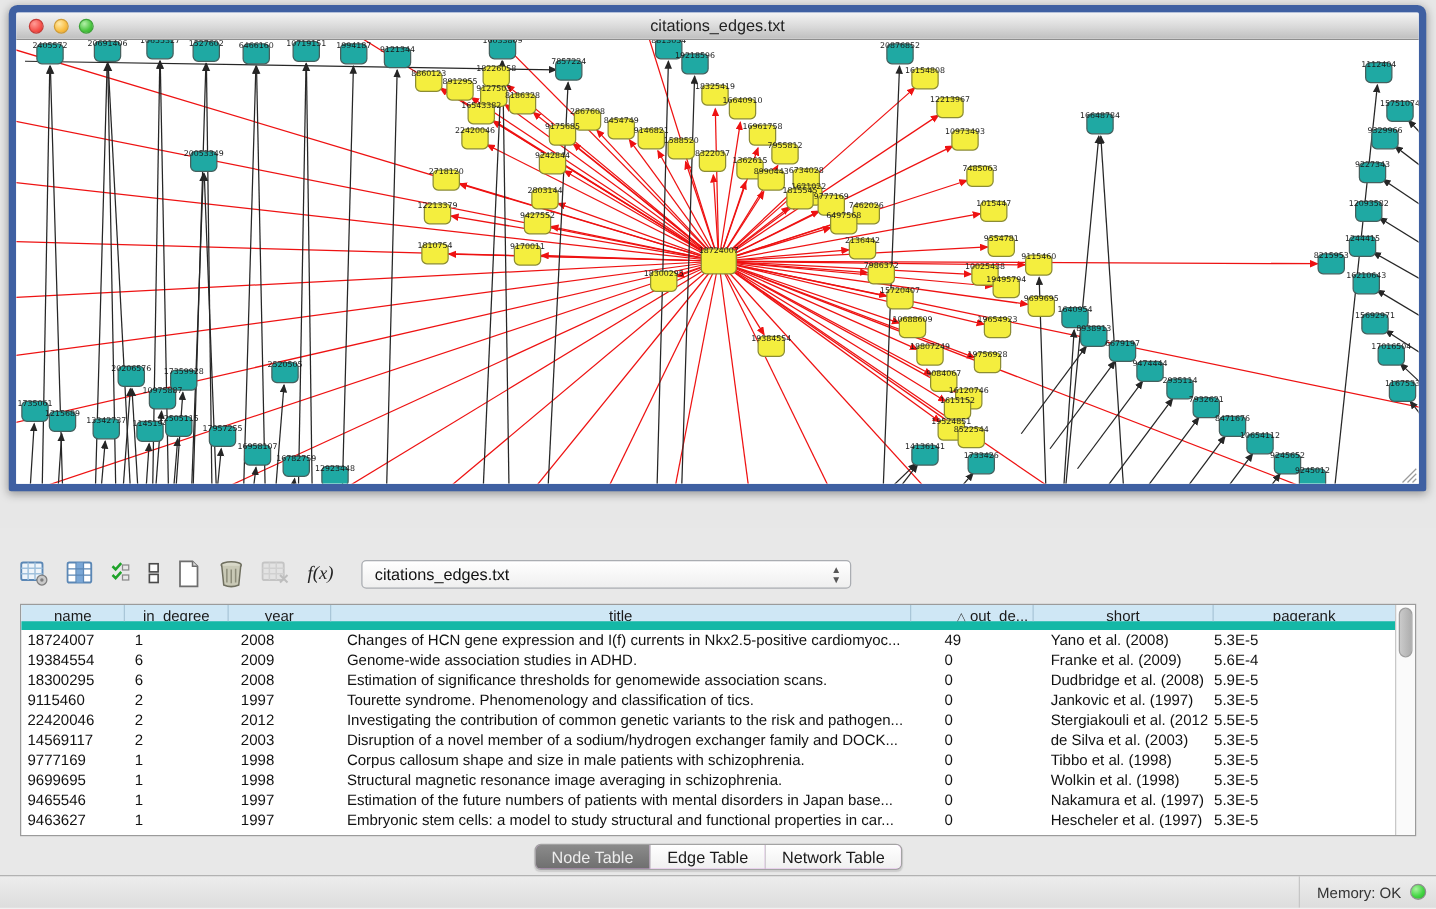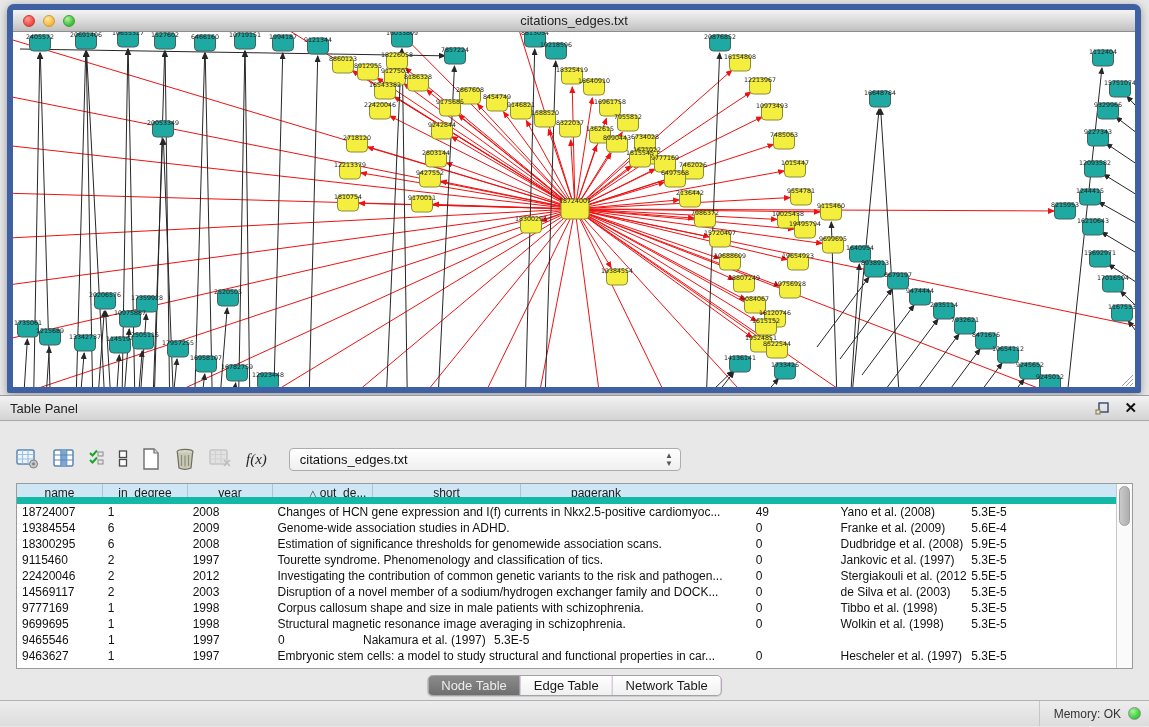--- a/index.html
+++ b/index.html
@@ -462,30 +462,20 @@
           </g>
         <g stroke="#9a9a9a" stroke-width="1">
           <line x1="1122" y1="385" x2="1133" y2="374"></line>
           <line x1="1126" y1="385" x2="1133" y2="378"></line>
           <line x1="1130" y1="385" x2="1133" y2="382"></line>
         </g>
       </svg>
     </div>
   </div>
 
-  <div id="panel-header">
-    <span class="ph-title">Table Panel</span>
-    <span class="ph-actions">
-      <svg width="15" height="15" viewBox="0 0 15 15">
-        <rect x="4" y="2" width="9" height="9" fill="none" stroke="#37456f" stroke-width="1.4"></rect>
-        <rect x="1" y="9" width="4" height="4" fill="#e8e4cf" stroke="#8c865f" stroke-width="1.2"></rect>
-      </svg>
-      <span class="close-x">✕</span>
-    </span>
-  </div>
 
   <div id="panel-body">
 
     <div id="toolbar">
       <span class="tb-icon">
         <svg width="24" height="22" viewBox="0 0 24 22">
           <rect x="1" y="2" width="17" height="14" rx="1.5" fill="#eef4fa" stroke="#5b87b5" stroke-width="1.5"></rect>
           <path d="M1 6.5 H18 M1 11 H18 M6.5 2 V16 M12 2 V16" stroke="#9fc0dc" stroke-width="1.2"></path>
           <circle cx="17.5" cy="16" r="4" fill="#c9c9c9" stroke="#7e7e7e" stroke-width="1"></circle>
           <circle cx="17.5" cy="16" r="1.4" fill="#7e7e7e"></circle>
@@ -541,20 +531,21 @@
           </span>
       </div>
     </div>
 
     <div id="table-box">
       <div id="grid">
         <div class="thead">
           <div class="th c0">name</div>
           <div class="th c1">in_degree</div>
           <div class="th c2">year</div>
+          <div class="th c3">title</div>
           <div class="th c4" style="text-align:left; padding-left:4px;margin-left:32px;">
             <span class="sort-tri">△</span><span>out_de...</span>
           </div>
           <div class="th c5">short</div>
           <div class="th c6" style="border-right:none;">pagerank</div>
         </div>
         <div>
             <div class="tr">
               <div class="td c0">18724007</div>
               <div class="td c1">1</div>
@@ -624,20 +615,21 @@
               <div class="td c2">1998</div>
               <div class="td c3">Structural magnetic resonance image averaging in schizophrenia.</div>
               <div class="td c4">0</div>
               <div class="td c5">Wolkin et al. (1998)</div>
               <div class="td c6">5.3E-5</div>
             </div>
             <div class="tr">
               <div class="td c0">9465546</div>
               <div class="td c1">1</div>
               <div class="td c2">1997</div>
+              <div class="td c3">Estimation of the future numbers of patients with mental disorders in Japan base...</div>
               <div class="td c4">0</div>
               <div class="td c5">Nakamura et al. (1997)</div>
               <div class="td c6">5.3E-5</div>
             </div>
             <div class="tr">
               <div class="td c0">9463627</div>
               <div class="td c1">1</div>
               <div class="td c2">1997</div>
               <div class="td c3">Embryonic stem cells: a model to study structural and functional properties in car...</div>
               <div class="td c4">0</div>

